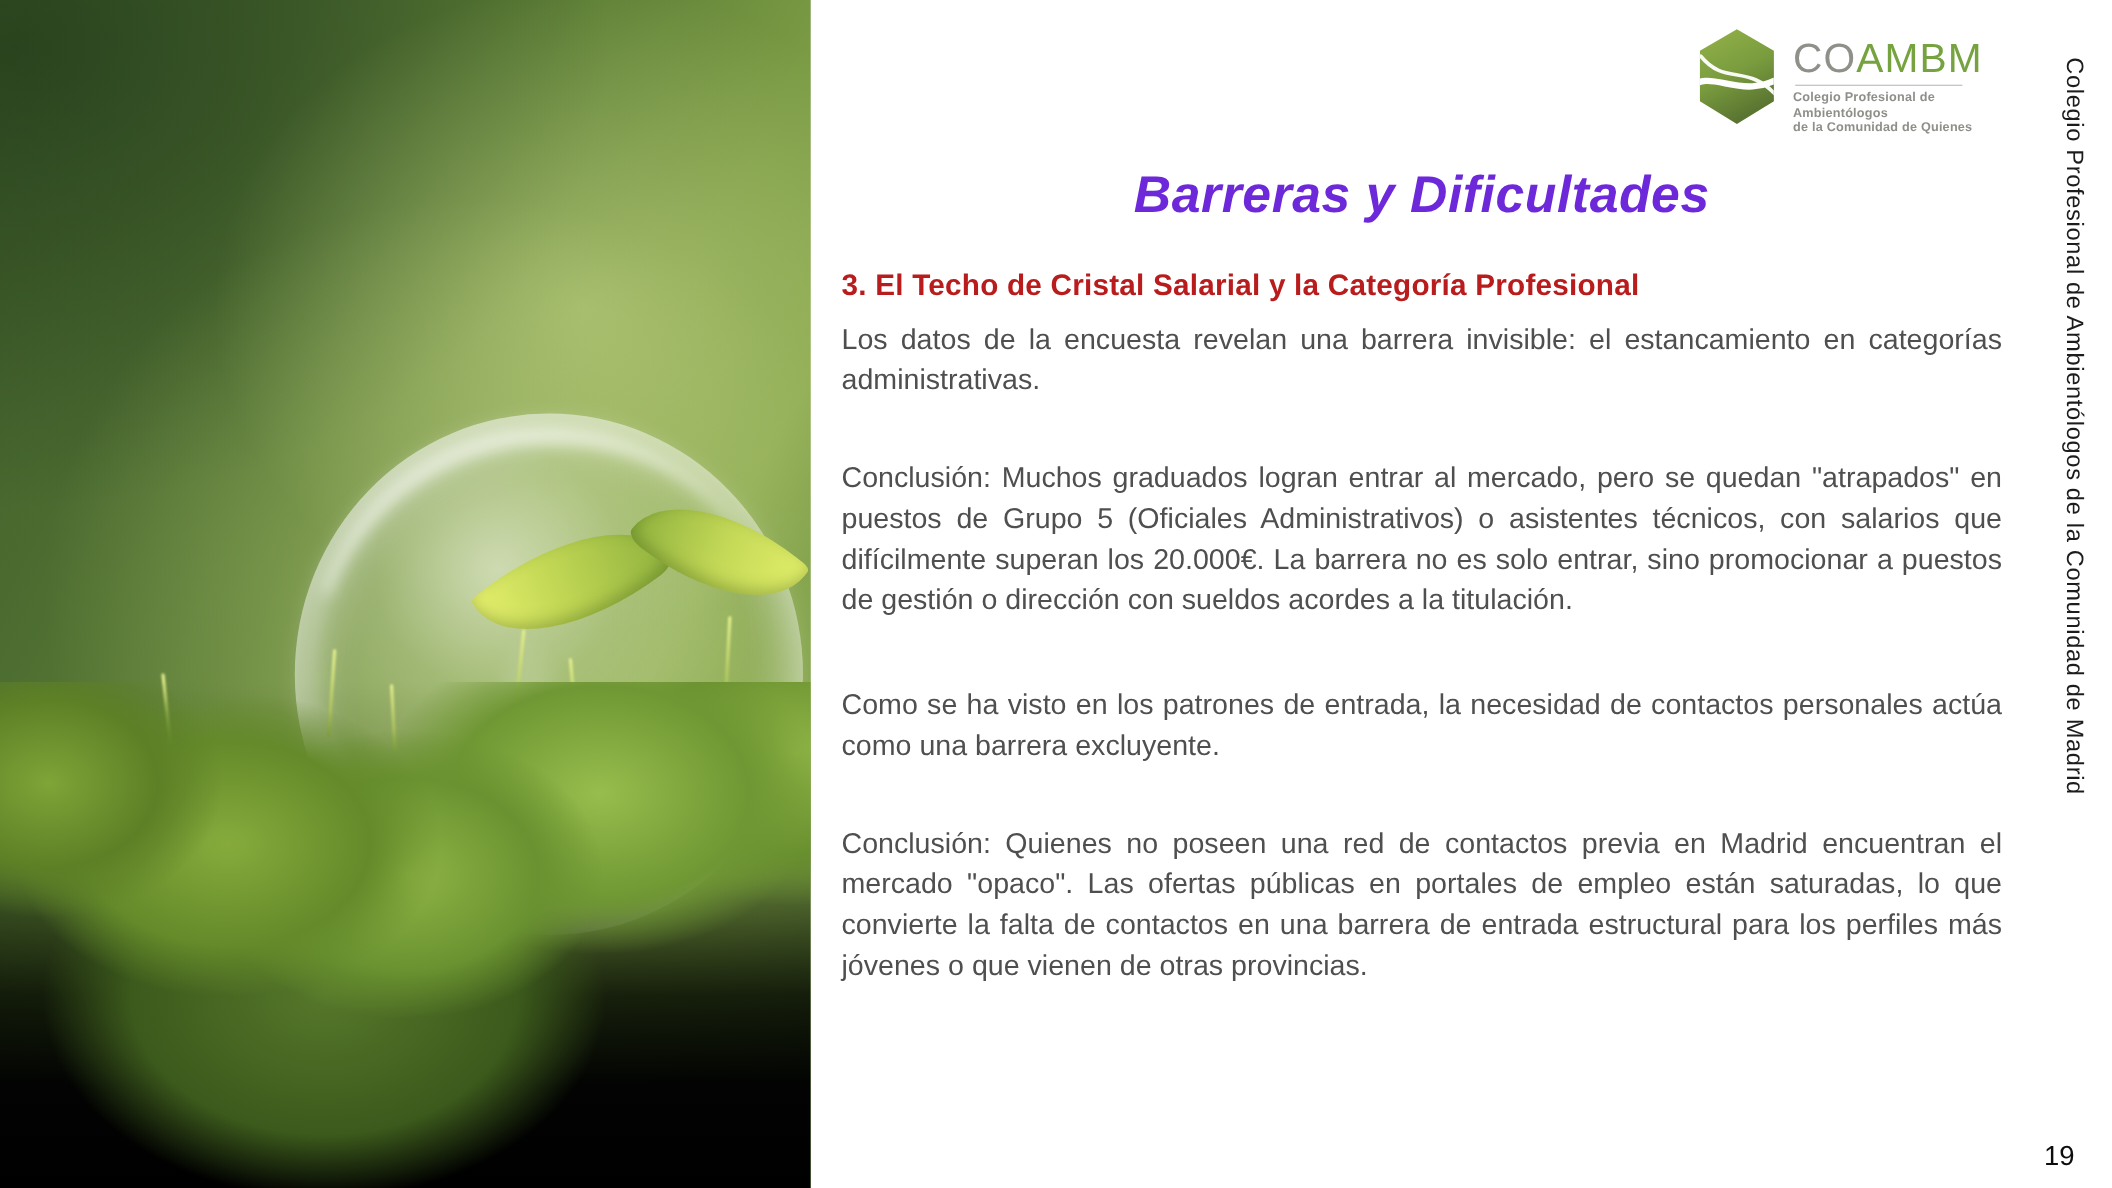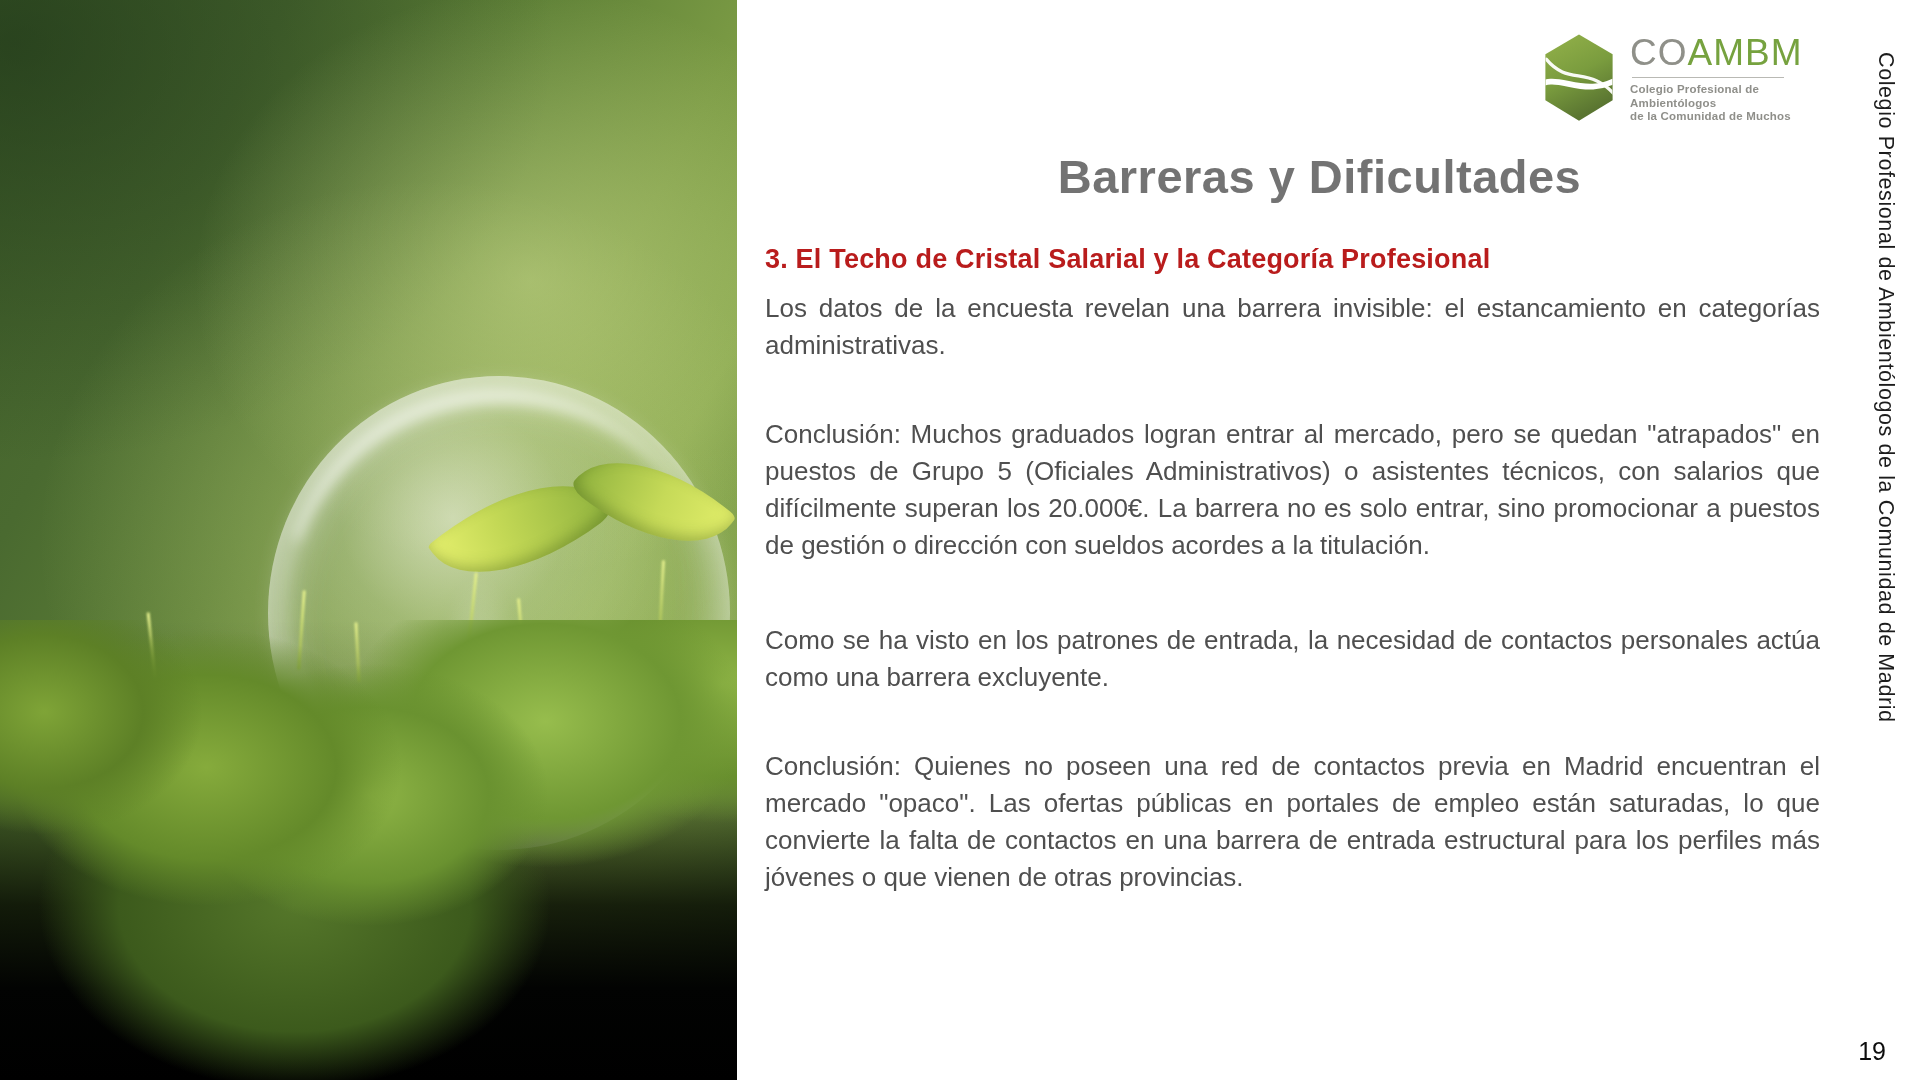--- a/index.html
+++ b/index.html
@@ -77,33 +77,33 @@
       radial-gradient(220px 170px at 6% 20%, #7fa437 0%, #5d8026 45%, rgba(93,128,38,0) 72%),
       radial-gradient(260px 185px at 28% 32%, #86ab3c 0%, #648a2a 50%, rgba(100,138,42,0) 75%),
       radial-gradient(240px 175px at 50% 38%, #8fb546 0%, #6a9230 50%, rgba(106,146,48,0) 75%),
       radial-gradient(270px 195px at 74% 22%, #97bd4d 0%, #6f9733 50%, rgba(111,151,51,0) 75%),
       radial-gradient(250px 185px at 98% 14%, #8fb546 0%, #688f2e 50%, rgba(104,143,46,0) 75%),
       radial-gradient(320px 230px at 40% 62%, #55772a 0%, #3c5a1c 55%, rgba(60,90,28,0) 80%),
       linear-gradient(to bottom, rgba(0,0,0,0) 0%, rgba(12,20,5,0.25) 38%, rgba(6,10,2,0.85) 62%, #020302 80%, #000 100%);
   }
 
   
-  .logo{position:absolute;left:1538px;top:16px;width:305px;display:flex;align-items:flex-end;}
+  .logo{position:absolute;left:1538px;top:16px;width:305px;display:flex;align-items:center;}
   .logo-mark{width:82px;height:92px;flex:0 0 auto;}
   .logo-textcol{margin-left:10px;padding-top:18px;}
   .logo-acronym{font-size:37px;letter-spacing:1px;line-height:1;font-weight:400;}
   .logo-acronym .gray{color:#8f9089;}
   .logo-acronym .green{color:#76a23f;}
   .logo-rule{width:152px;height:1px;background:#b9b9b4;margin:6px 0 5px 2px;}
   .logo-sub{font-size:11.5px;line-height:13.5px;color:#8f8f8a;letter-spacing:0.2px;font-weight:bold;}
 
   
   .slide-title{
-    position:absolute;left:792px;top:118px;width:1055px;
-    text-align:center;font-size:47px;font-weight:700;color:#737373;letter-spacing:0.5px;
+    position:absolute;left:765px;top:118px;width:1055px;
+    text-align:center;font-size:47px;font-weight:700;color:#6d28d9;letter-spacing:0.5px;font-style:italic;
   }
   .content{position:absolute;left:765px;top:240px;width:1055px;color:#4f4f4f;}
   .content h3{
     margin:0 0 12px 0;font-size:27px;line-height:38px;font-weight:700;color:#b91c1c;letter-spacing:0.2px;
   }
   .content p{
     margin:0;font-size:26px;line-height:37px;text-align:justify;text-justify:inter-word;color:#4f4f4f;
   }
   .content p.sp-after{margin-bottom:52px;}
   .content p.sp-after-lg{margin-bottom:58px;margin-top:27px;}
@@ -151,21 +151,21 @@
     <path d="M50 2 L91 26 L91 82 L50 107 L9 82 L9 26 Z" fill="url(#hexg)" stroke="none" stroke-linejoin="round"></path>
     <g clip-path="url(#hexclip)">
       <path d="M-5 68 C 25 42, 52 86, 105 52" fill="none" stroke="#ffffff" stroke-width="7" stroke-linecap="round"></path>
       <path d="M10 32 C 38 66, 62 38, 96 78" fill="none" stroke="#ffffff" stroke-width="4" stroke-linecap="round" opacity="0.95"></path>
     </g>
   </svg>
   <div class="logo-textcol">
     <div class="logo-acronym"><span class="gray">CO</span><span class="green">AMBM</span></div>
     <div class="logo-rule"></div>
     <div class="logo-sub">Colegio Profesional de Ambientólogos</div>
-    <div class="logo-sub">de la Comunidad de Muchos</div>
+    <div class="logo-sub">de la Comunidad de Quienes</div>
   </div>
 </div>
 
 <h1 class="slide-title">Barreras y Dificultades</h1>
 
 <div class="content">
   <h3>3. El Techo de Cristal Salarial y la Categoría Profesional</h3>
   <p class="sp-after">Los datos de la encuesta revelan una barrera invisible: el estancamiento en categorías administrativas.</p>
   <p class="sp-after-lg">Conclusión: Muchos graduados logran entrar al mercado, pero se quedan "atrapados" en puestos de Grupo 5 (Oficiales Administrativos) o asistentes técnicos, con salarios que difícilmente superan los 20.000€. La barrera no es solo entrar, sino promocionar a puestos de gestión o dirección con sueldos acordes a la titulación.</p>
   <p class="sp-after">Como se ha visto en los patrones de entrada, la necesidad de contactos personales actúa como una barrera excluyente.</p>

